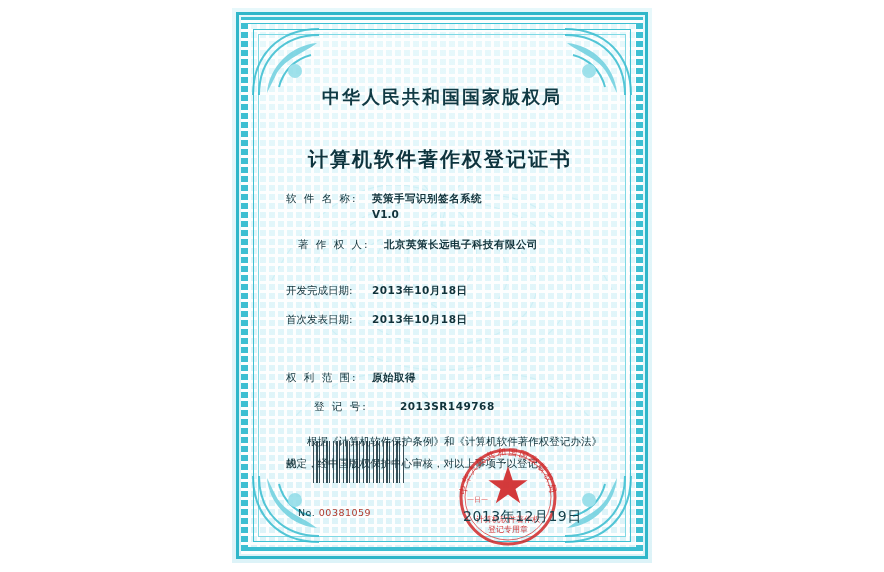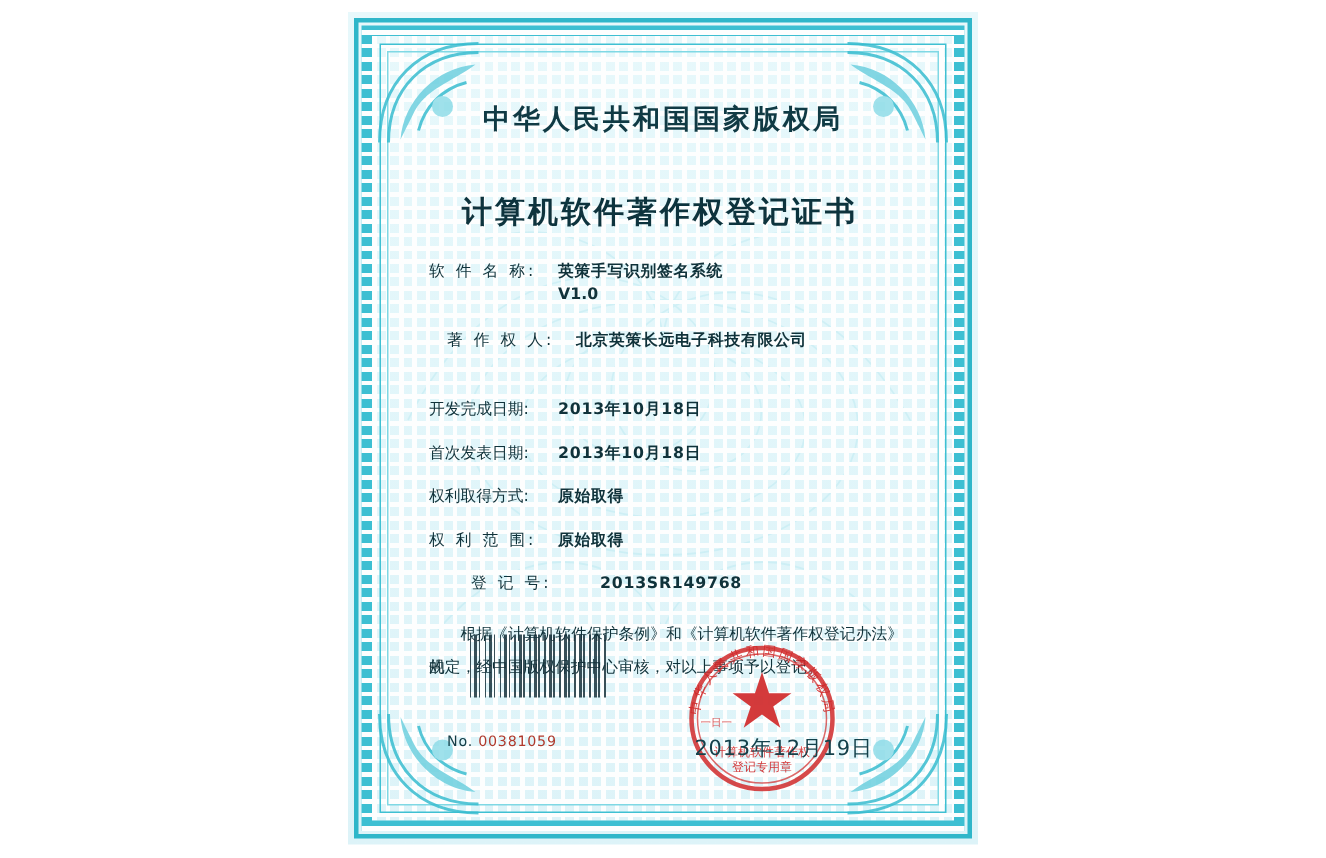--- a/index.html
+++ b/index.html
@@ -107,21 +107,21 @@
     width: 360px;
     height: 330px;
     opacity: 0.22;
     pointer-events: none;
   }
 
   
   .content {
     position: absolute;
     left: 258px;
-    top: 34px;
+    top: 52px;
     width: 368px;
     height: 503px;
     color: #0f3a44;
     font-family: "DejaVu Sans", "Liberation Sans", sans-serif;
   }
 
   .title-main {
     position: absolute;
     top: 33px;
     left: 0;
@@ -322,23 +322,20 @@
     </div>
 
     <div class="field colon" style="top:232px;">
       <span class="lbl">开发完成日期:</span><span class="val">2013年10月18日</span>
     </div>
 
     <div class="field colon" style="top:261px;">
       <span class="lbl">首次发表日期:</span><span class="val">2013年10月18日</span>
     </div>
 
-    <div class="field colon" style="top:290px;">
-      <span class="lbl">权利取得方式:</span><span class="val">原始取得</span>
-    </div>
 
     <div class="field" style="top:319px;">
       <span class="lbl">权 利 范 围:</span><span class="val">原始取得</span>
     </div>
 
     <div class="field" style="top:348px;margin-left:28px;">
       <span class="lbl">登 记 号:</span><span class="val">2013SR149768</span>
     </div>
 
     <div class="paragraph" style="top:378px; text-indent:21px;">根据《计算机软件保护条例》和《计算机软件著作权登记办法》的</div>

